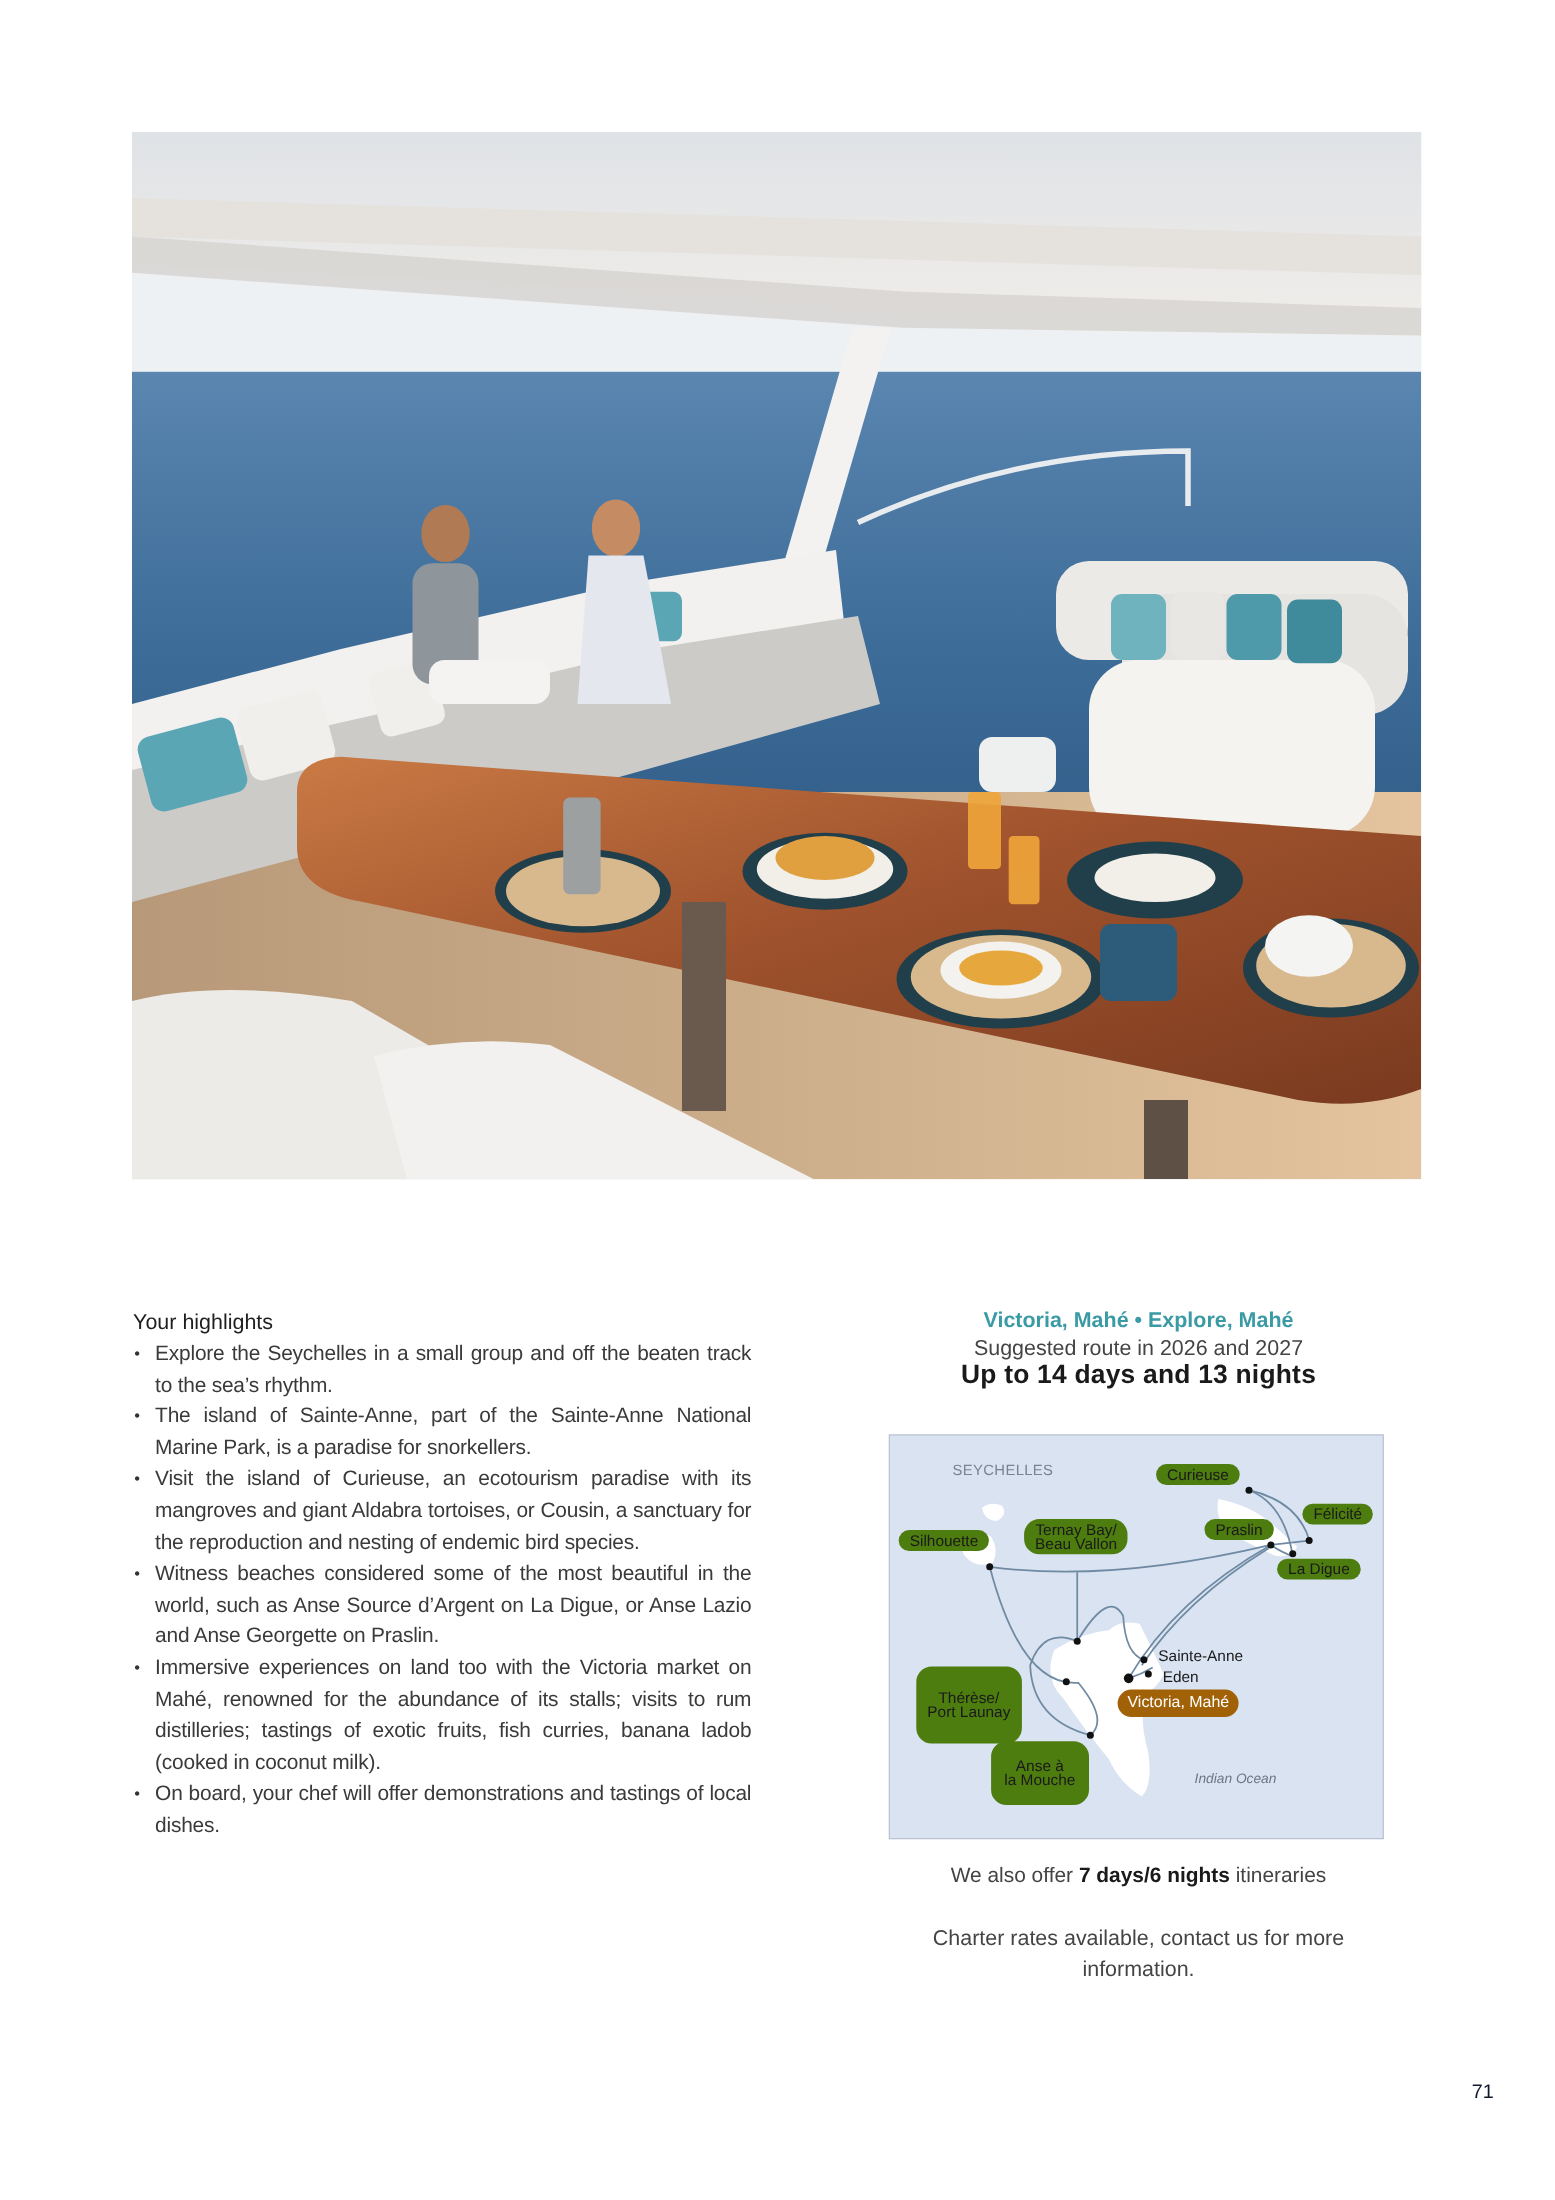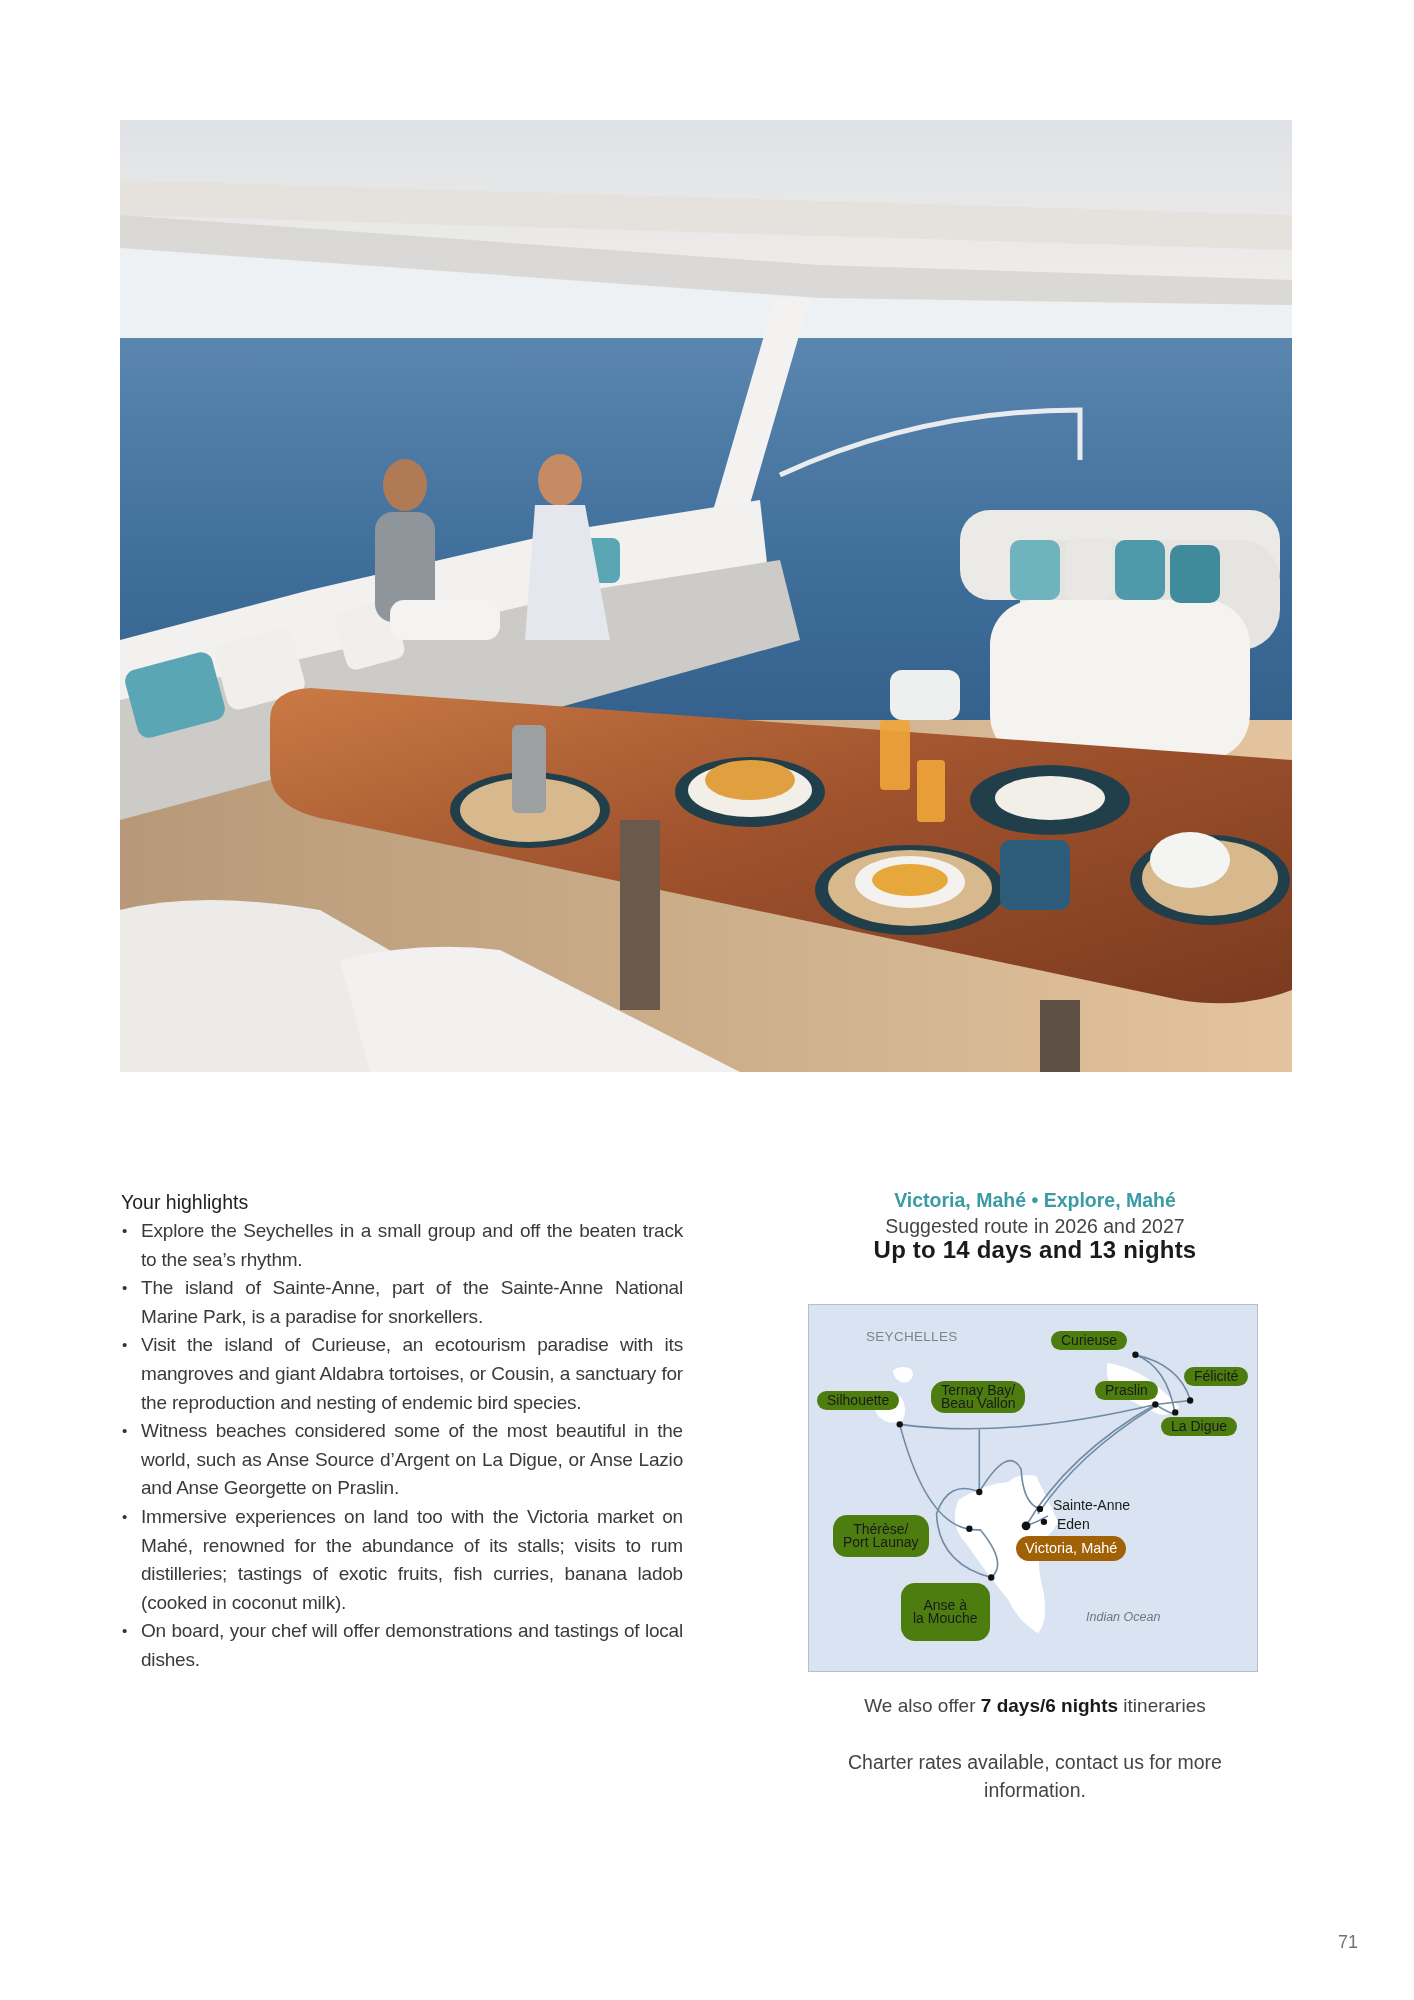--- a/index.html
+++ b/index.html
@@ -36,21 +36,21 @@
   .map .lbl.plain { background: transparent; padding: 0; }
   .map .country { position: absolute; left: 57px; top: 24px; font-size: 13.5px; color: #7b8390; letter-spacing: 0.3px; }
   .map .ocean { position: absolute; left: 277px; top: 305px; font-size: 12.5px; font-style: italic; color: #6e7682; }
 
   
   .offer { position: absolute; left: 810px; top: 1692px; width: 450px; text-align: center;
            font-size: 19px; color: #444; line-height: 28px; }
   .offer b { color: #1a1a1a; }
   .charter { position: absolute; left: 830px; top: 1748px; width: 410px; text-align: center;
              font-size: 19.5px; color: #444; line-height: 28px; }
-  .page-num { position: absolute; left: 1338px; top: 1932px; font-size: 18px; color: #737373; }
+  .page-num { position: absolute; left: 1338px; top: 1891px; font-size: 18px; color: #0f172a; }
 </style>
 </head>
 <body>
 
 <div class="photo">
   <svg viewBox="0 0 1172 952" preserveAspectRatio="none">
     <defs>
       <linearGradient id="sea" x1="0" y1="0" x2="0" y2="1">
         <stop offset="0" stop-color="#5a86b0"></stop>
         <stop offset="0.5" stop-color="#3f6e9a"></stop>
@@ -202,21 +202,21 @@
   <div class="lbl" style="left:286px; top:76px;">Praslin</div>
   <div class="lbl" style="left:352px; top:112px;">La Digue</div>
   <div class="lbl" style="left:8px; top:86px;">Silhouette</div>
   <div class="lbl" style="left:122px; top:76px;">
     <div>Ternay Bay/</div>
     <div>Beau Vallon</div>
   </div>
   <div class="lbl plain" style="left:244px; top:194px;">Sainte-Anne</div>
   <div class="lbl plain" style="left:248px; top:213px;">Eden</div>
   <div class="lbl dark" style="left:207px; top:231px;">Victoria, Mahé</div>
-  <div class="lbl" style="left:24px; top:210px; padding:8px 10px;">
+  <div class="lbl" style="left:24px; top:210px; padding:22px 10px;">
     <div>Thérèse/</div>
     <div>Port Launay</div>
   </div>
   <div class="lbl" style="left:92px; top:278px; padding:16px 12px;">
     <div>Anse à</div>
     <div>la Mouche</div>
   </div>
 </div>
 
 <div class="offer">

